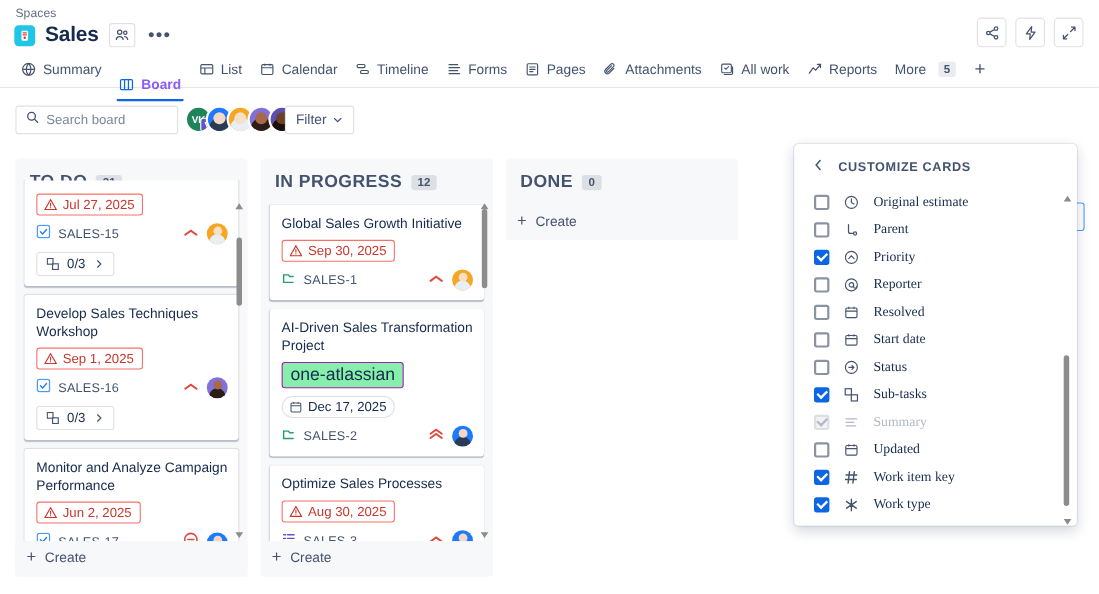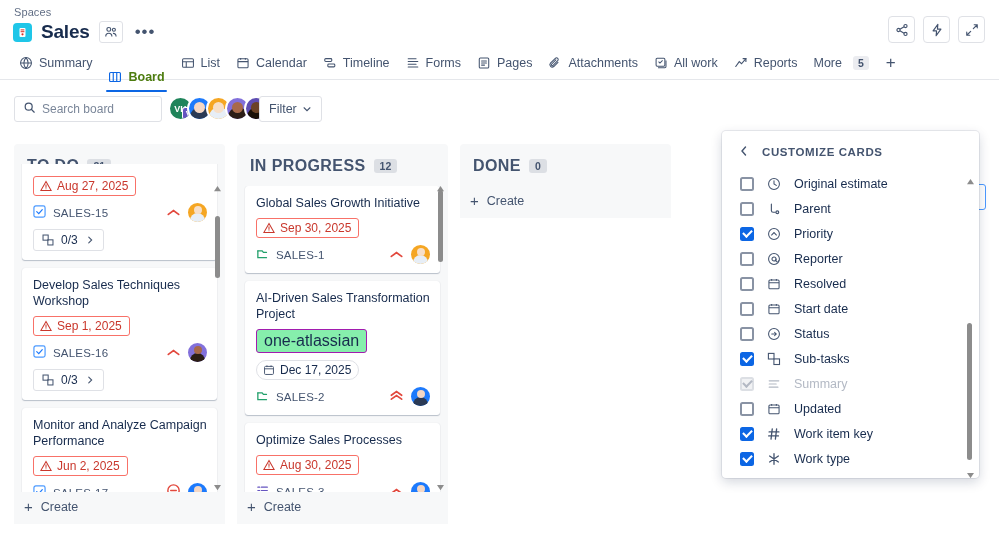--- a/index.html
+++ b/index.html
@@ -49,21 +49,21 @@
   .navbar {
     position: absolute; left: 0; top: 51px; width: 999px; height: 29px;
     border-bottom: 1px solid #e5e7eb;
     display: flex; align-items: center; padding-left: 12px; gap: 2px;
   }
   .nav-item {
     display: flex; align-items: center; gap: 6px;
     font-size: 12.5px; color: #44546f; padding: 4px 7px 8px 7px;
     position: relative; cursor: pointer; white-space: nowrap;
   }
-  .nav-item.active { color: #4d7c0f; font-weight: 700; margin-top: 28px; }
+  .nav-item.active { color: #8b5cf6; font-weight: 700; margin-top: 28px; }
   .nav-item.active::after {
     content: ""; position: absolute; left: 5px; right: 5px; bottom: 0;
     height: 2px; background: #0c66e4; border-radius: 2px;
   }
   .nav-item svg { display: block; flex: 0 0 auto; }
   .more-count {
     background: #ebecf0; color: #44546f; font-size: 10.5px; font-weight: 700;
     border-radius: 3px; padding: 1px 5px; margin-left: 5px;
   }
   .plus-nav { font-size: 17px; color: #44546f; padding: 0 8px 4px 8px; cursor: pointer; }
@@ -200,21 +200,21 @@
     position: absolute; left: 722px; top: 131px; width: 257px; height: 347px;
     background: #fff; border-radius: 4px;
     box-shadow: 0 0 0 1px rgba(9,30,66,.08), 0 4px 12px rgba(9,30,66,.18);
     overflow: hidden;
   }
   .panel-head {
     display: flex; align-items: center; gap: 12px;
     padding: 12px 12px 10px 16px;
   }
   .panel-title { font-size: 11.5px; font-weight: 700; color: #44546f; letter-spacing: .6px; }
-  .panel-list { padding: 0 0 6px 0; }
+  .panel-list { padding: 0 0 6px 0; font-family: Liberation Serif, serif; }
   .prow {
     display: flex; align-items: center; gap: 12px;
     padding: 4px 16px 4px 18px; height: 25px; cursor: pointer;
   }
   .cb {
     width: 14px; height: 14px; border: 2px solid #8993a4; border-radius: 2.5px;
     background: #fff; flex: 0 0 auto; display: flex; align-items: center; justify-content: center;
   }
   .cb.checked { background: #0c66e4; border-color: #0c66e4; }
   .cb.checked::after {
@@ -428,21 +428,21 @@
       </div>
       <div class="col-body clipped">
 
         <div class="card" style="margin-top:-26px;">
           <div class="card-title"></div>
           <span class="chip-date">
             <svg width="12" height="12" viewBox="0 0 14 14" fill="none" stroke="#c9372c" stroke-width="1.2" stroke-linecap="round">
                 <path d="M7 1.8 13 12.2H1z"></path>
                 <path d="M7 5.6v3M7 10.2v.1"></path>
               </svg>
-            <span>Aug 27, 2025</span>
+            <span>Jul 27, 2025</span>
           </span>
           <div class="card-meta">
             <span>
               <svg width="13" height="13" viewBox="0 0 14 14">
                   <rect x="1" y="1" width="12" height="12" rx="2" fill="#fff" stroke="#4c9aff" stroke-width="1.3"></rect>
                   <path d="M4 7.2 6.2 9.4 10 5" fill="none" stroke="#1d7afc" stroke-width="1.3" stroke-linecap="round"></path>
                 </svg>
             </span>
             <span class="key-txt">SALES-15</span>
             <span class="meta-spacer"></span>

